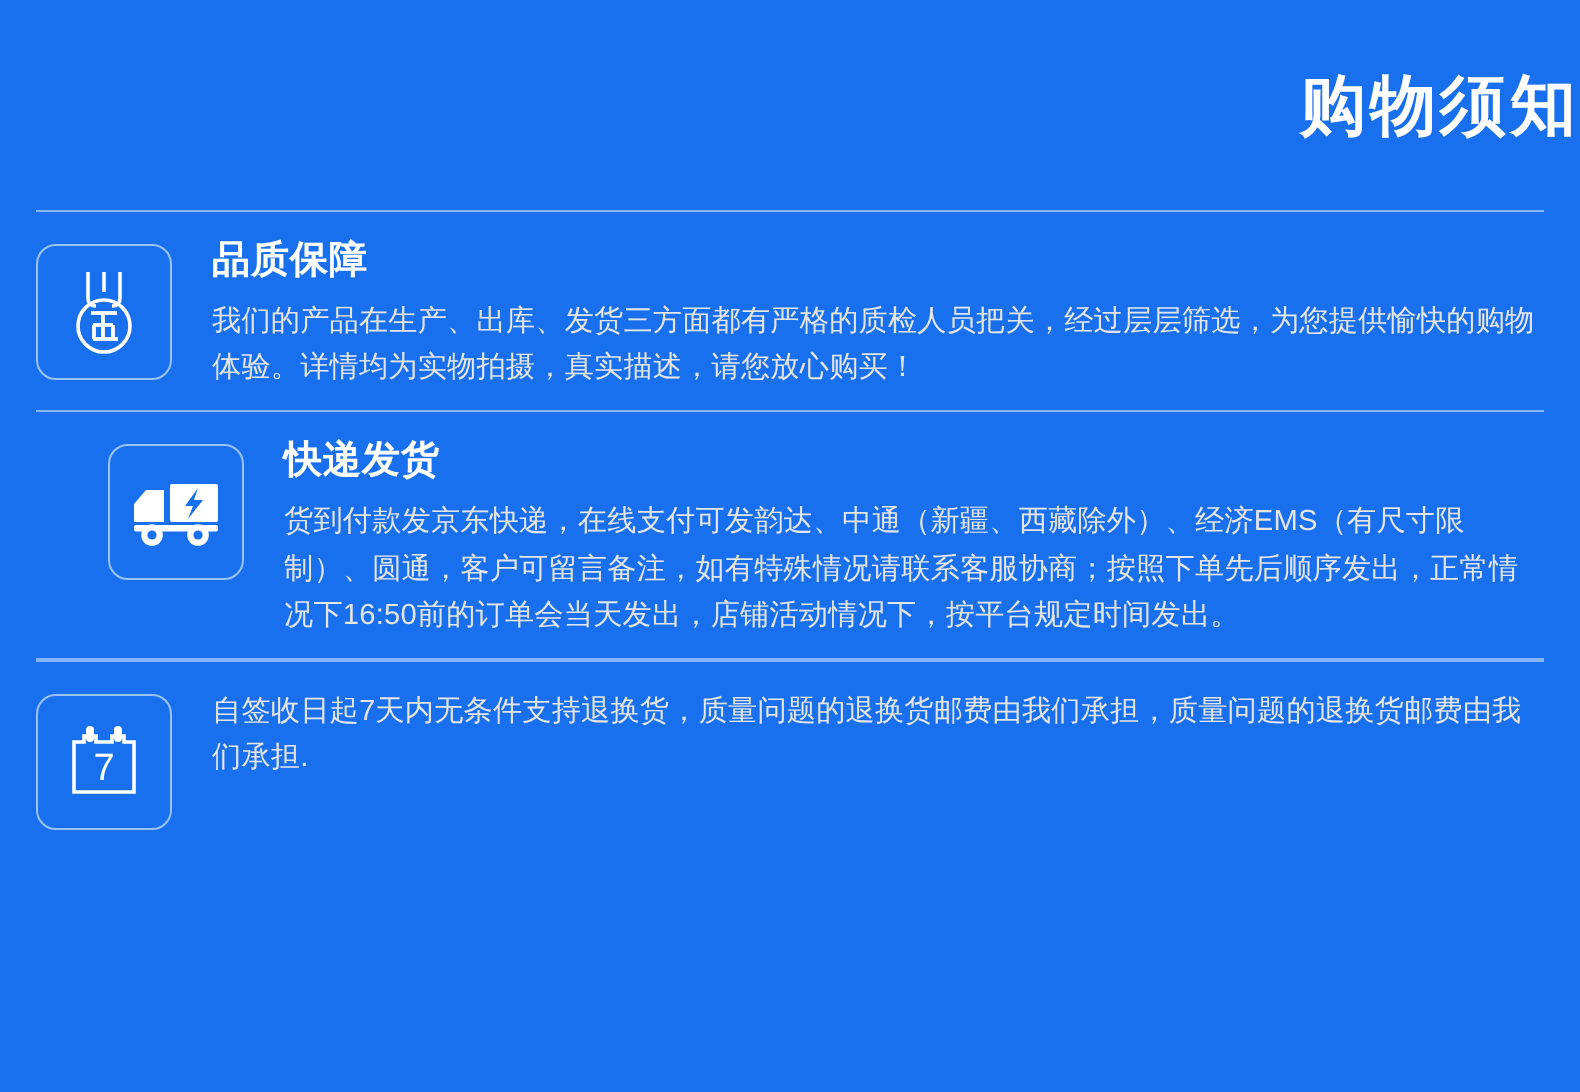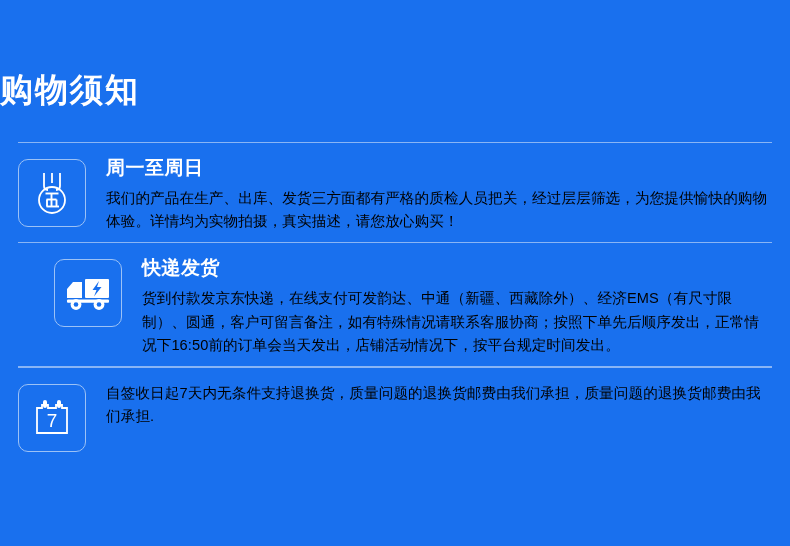--- a/index.html
+++ b/index.html
@@ -14,22 +14,21 @@
     width:790px; height:546px;
     background:#1970ee;
     position:relative;
   }
 
   
   .title-wrap {
     height:105px;
     display:flex;
     align-items:center;
-    justify-content:flex-start;
-    margin-top:37px;
+    justify-content:flex-end;
   }
   .page-title {
     color:#ffffff;
     font-size:33px;
     font-weight:bold;
     letter-spacing:2px;
     line-height:1;
   }
 
   
@@ -62,21 +61,21 @@
   .sec-body { flex:1 1 auto; min-width:0; padding-top:2px;}
   .sec-title {
     color:#ffffff;
     font-size:19px;
     font-weight:bold;
     line-height:1.2;
     margin-bottom:7px;
     letter-spacing:.5px;
   }
   .sec-text {
-    color:#000000;
+    color:#e5e5e5;
     font-size:14.6px;
     line-height:1.62;
     letter-spacing:.1px;
   }
 
   
   #sec-1 { padding-top:12px; padding-bottom:8px; }
   #sec-2 { padding-top:12px; padding-bottom:8px;margin-left:36px; }
   #sec-3 { padding-top:12px; padding-bottom:8px; }
   #sec-4 { padding-top:12px; padding-bottom:8px; }
@@ -105,21 +104,21 @@
         <path d="M16.5 24.5 L29.5 24.5" stroke-width="1.9"></path>
         <path d="M22.5 24.5 L22.5 37.5" stroke-width="1.9"></path>
         <path d="M17.5 30.5 L22.5 30.5" stroke-width="1.9"></path>
         <path d="M17.5 37.5 L30 37.5" stroke-width="1.9"></path>
         <path d="M18 30.5 L18 37.5" stroke-width="1.9"></path>
         <path d="M27.5 30.5 L27.5 37.5" stroke-width="1.9"></path>
         <path d="M22.5 30.5 L27.5 30.5" stroke-width="1.9"></path>
       </svg>
     </div>
     <div class="sec-body">
-      <div class="sec-title">周一至周日</div>
+      <div class="sec-title">品质保障</div>
       <div class="sec-text">我们的产品在生产、出库、发货三方面都有严格的质检人员把关，经过层层筛选，为您提供愉快的购物体验。详情均为实物拍摄，真实描述，请您放心购买！</div>
     </div>
   </div>
 
   <div class="divider"></div>
 
   <div class="section" id="sec-2">
     <div class="icon-box">
       <svg width="48" height="40" viewBox="0 0 48 40" fill="#ffffff">
 

